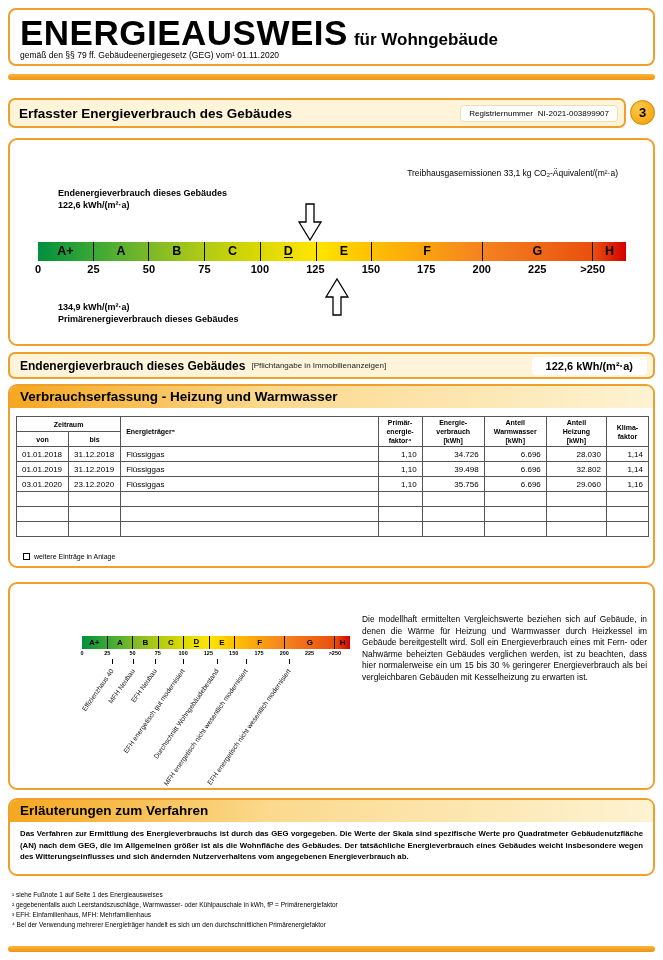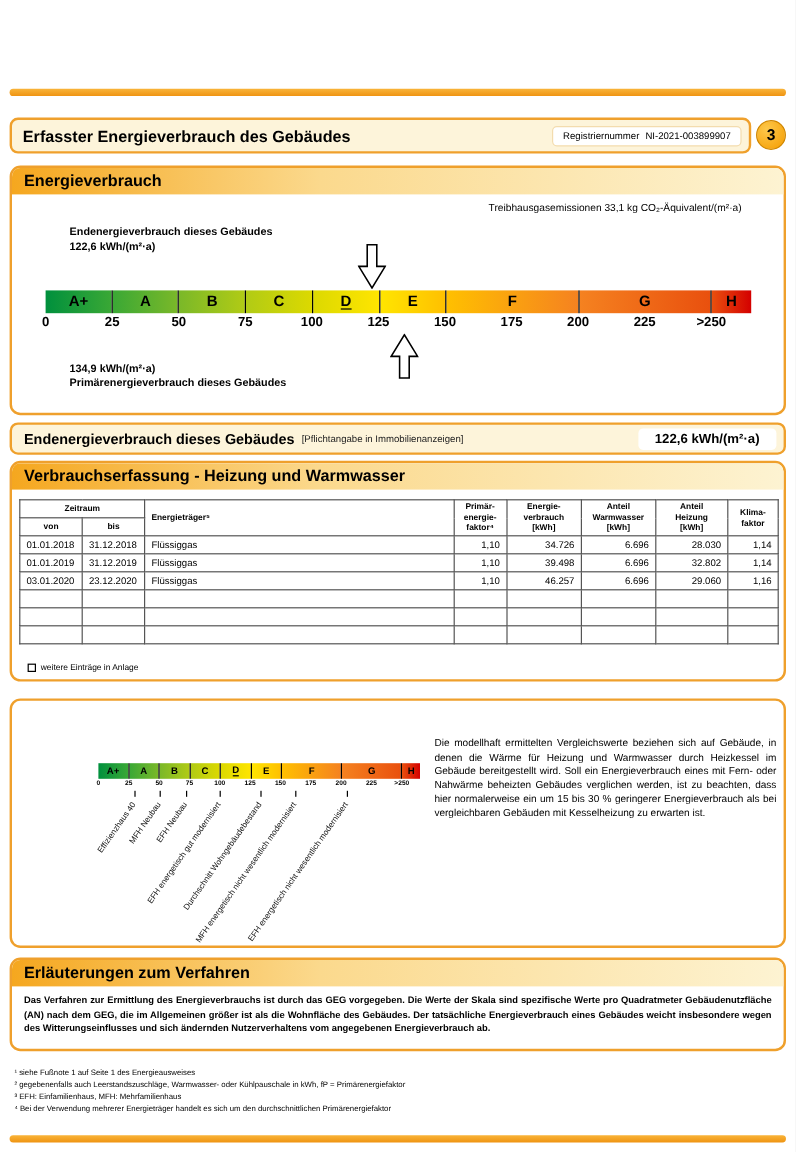--- a/index.html
+++ b/index.html
@@ -85,33 +85,38 @@
   .panel-explanation { top:798px; height:78px; }
   .exp-text { padding:6px 10px 0 10px; font-size:7.8px; font-weight:bold; line-height:1.5; text-align:justify; }
 
   .footnotes { position:absolute; left:12px; top:890px; font-size:6.5px; line-height:1.55; }
 </style>
 </head>
 <body>
 
 <div class="page">
 
+  <div class="header-box">
+    <div>
+      <span class="main-title">ENERGIEAUSWEIS</span><span class="title-suffix">für Wohngebäude</span>
+    </div>
+    <div class="law-line">gemäß den §§ 79 ff. Gebäudeenergiegesetz (GEG) vom¹ 01.11.2020</div>
+  </div>
   <div class="rule top-rule"></div>
 
   <div class="section-bar">
     <span class="section-title">Erfasster Energieverbrauch des Gebäudes</span>
     <span class="registry-box">
       <span class="registry-label">Registriernummer</span>
       <span class="registry-value">NI-2021-003899907</span>
     </span>
   </div>
   <div class="page-circle">3</div>
 
   <div class="panel panel-energy">
-    <div class="panel-title">Energieverbrauch</div>
     <div class="scale-area">
       <div class="ghg-line">Treibhausgasemissionen 33,1 kg CO₂-Äquivalent/(m²·a)</div>
       <div class="end-label-block">
         <div>Endenergieverbrauch dieses Gebäudes</div>
         <div>122,6 kWh/(m²·a)</div>
       </div>
       <svg id="end-arrow" class="arrow" width="24" height="38" viewBox="0 0 24 38" style="left: calc(46.2642% - 12px);">
         <path d="M8 1 L16 1 L16 19 L23 19 L12 37 L1 19 L8 19 Z" fill="#ffffff" stroke="#000000" stroke-width="1.3"></path>
       </svg>
       <div id="big-band" class="band">
@@ -228,21 +233,21 @@
             <td class="c4">39.498</td>
             <td class="c5">6.696</td>
             <td class="c6">32.802</td>
             <td class="c7">1,14</td>
           </tr>
           <tr>
             <td class="c0">03.01.2020</td>
             <td class="c1">23.12.2020</td>
             <td class="c2">Flüssiggas</td>
             <td class="c3">1,10</td>
-            <td class="c4">46.257</td>
+            <td class="c4">35.756</td>
             <td class="c5">6.696</td>
             <td class="c6">29.060</td>
             <td class="c7">1,16</td>
           </tr>
           <tr>
             <td class="c0">&nbsp;</td>
             <td class="c1">&nbsp;</td>
             <td class="c2">&nbsp;</td>
             <td class="c3">&nbsp;</td>
             <td class="c4">&nbsp;</td>

